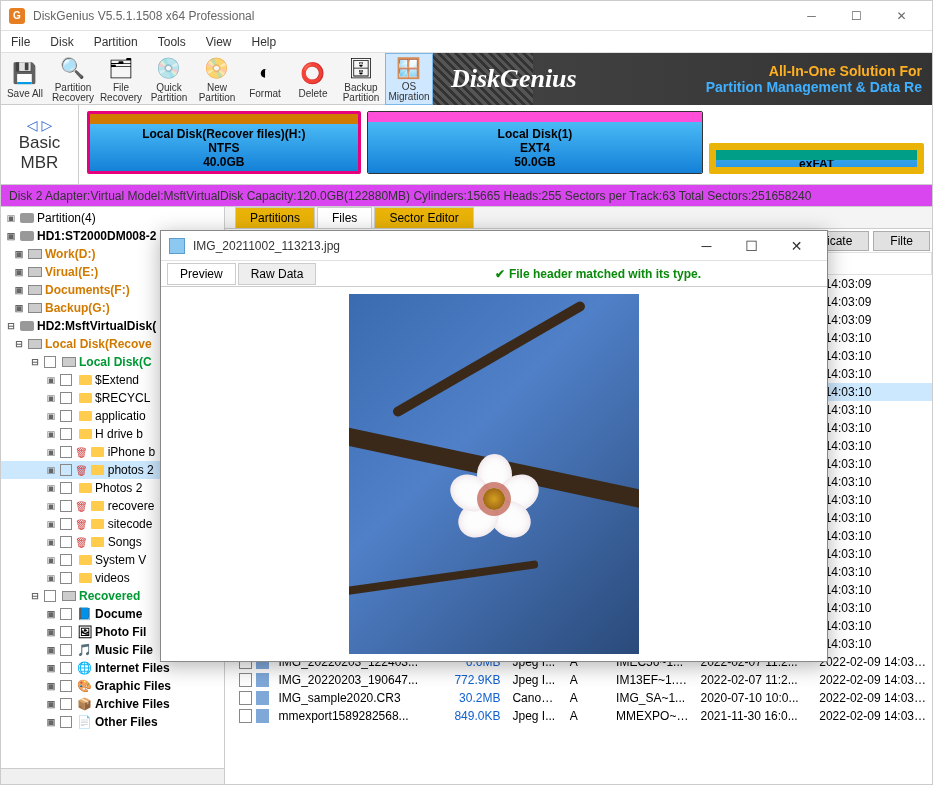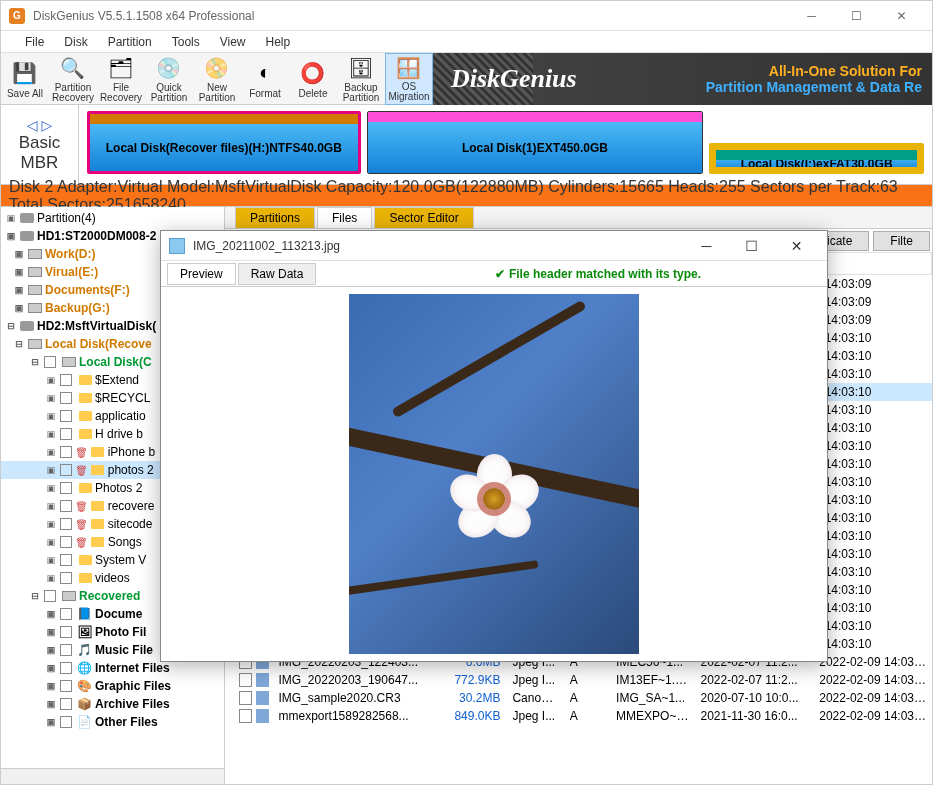--- a/index.html
+++ b/index.html
@@ -7,21 +7,21 @@
 
 .window { width: 933px; height: 785px; border: 1px solid #ccc; display: flex; flex-direction: column; background: #f0f0f0; }
 
 
 .title-bar { height: 30px; background: #fff; display: flex; align-items: center; padding: 0 8px; border-bottom: 1px solid #e0e0e0; }
 .title-bar .app-icon { width: 16px; height: 16px; background: #e67e22; border-radius: 3px; margin-right: 8px; display: flex; align-items: center; justify-content: center; color: #fff; font-size: 10px; font-weight: bold; }
 .title-bar .title { flex: 1; color: #666; }
 .title-bar .win-btn { width: 45px; height: 30px; display: flex; align-items: center; justify-content: center; color: #666; cursor: pointer; }
 
 
-.menu-bar { height: 22px; background: #fff; display: flex; align-items: center; padding: 0 14px; border-bottom: 1px solid #e0e0e0; }
+.menu-bar { height: 22px; background: #fff; display: flex; align-items: center; padding: 0 0; border-bottom: 1px solid #e0e0e0; }
 .menu-bar .menu-item { padding: 2px 10px; color: #333; cursor: pointer; }
 
 
 .toolbar { height: 52px; background: #f5f5f5; display: flex; align-items: center; border-bottom: 1px solid #ccc; }
 .tool-btn { width: 48px; height: 52px; display: flex; flex-direction: column; align-items: center; justify-content: center; cursor: pointer; padding: 2px; }
 .tool-btn .icon { width: 28px; height: 28px; display: flex; align-items: center; justify-content: center; font-size: 20px; }
 .tool-btn .label { font-size: 10px; color: #333; text-align: center; line-height: 1; margin-top: 2px; }
 .tool-btn.highlighted { background: #cfe8ff; border: 1px solid #7ab8ea; }
 
 .brand-banner { flex: 1; height: 52px; background: linear-gradient(to right, #444 0%, #333 100%); color: #fff; display: flex; align-items: center; padding: 0 10px; overflow: hidden; position: relative; }
@@ -32,33 +32,33 @@
 .brand-banner .brand-tag2 { color: #3fb0ff; font-weight: bold; font-size: 14px; }
 
 
 .disk-map-row { height: 80px; background: #fff; display: flex; align-items: stretch; border-bottom: 1px solid #ccc; }
 .basic-mbr { width: 78px; display: flex; flex-direction: column; align-items: center; justify-content: center; border-right: 1px solid #ccc; }
 .basic-mbr .arrows { font-size: 14px; color: #3366cc; }
 .basic-mbr .label { font-size: 17px; color: #333; }
 .partitions-map { flex: 1; display: flex; padding: 6px 8px 10px 8px; gap: 6px; background: #fff; }
 .partition-block { flex: 1; border-radius: 2px; display: flex; flex-direction: column; align-items: center; justify-content: center; color: #000; font-weight: bold; font-size: 12px; position: relative; overflow: hidden; }
 .partition-block .p-top { position: absolute; top: 0; left: 0; right: 0; height: 10px; }
-.partition-block .p-body { flex: 1; width: 100%; display: flex; flex-direction: row; align-items: center; justify-content: center; margin-top: 10px; }
+.partition-block .p-body { flex: 1; width: 100%; display: flex; flex-direction: column; align-items: center; justify-content: center; margin-top: 10px; }
 .p1 { border: 3px solid #e6007e; }
 .p1 .p-top { background: #d17a00; }
 .p1 .p-body { background: linear-gradient(#4ab9f5,#1481d8); }
 .p2 { border: 1px solid #333; }
 .p2 .p-top { background: #ff4fd8; }
 .p2 .p-body { background: linear-gradient(#4ab9f5,#1481d8); }
 .p3 { border: 7px solid #eab308; margin-top: 32px; }
 .p3 .p-top { background: #009e86; }
 .p3 .p-body { background: linear-gradient(#4ab9f5,#1481d8); }
 
 
-.disk-info { height: 22px; background: #f97316; padding: 0 8px; display: flex; align-items: center; color: #333; border-bottom: 1px solid #ccc; font-size: 16px; }
+.disk-info { height: 22px; background: #d946ef; padding: 0 8px; display: flex; align-items: center; color: #333; border-bottom: 1px solid #ccc; font-size: 12px; }
 
 
 .main-split { flex: 1; display: flex; overflow: hidden; background: #fff; }
 .tree-panel { width: 224px; border-right: 1px solid #ccc; overflow: auto; background: #fff; padding: 2px 0; position: relative; }
 .tree-row { display: flex; align-items: center; height: 18px; padding-left: 4px; white-space: nowrap; cursor: pointer; }
 .tree-row .expander { width: 12px; text-align: center; color: #666; font-size: 9px; display: inline-block; }
 .tree-row .ticon { width: 16px; height: 14px; display: inline-flex; align-items: center; justify-content: center; margin: 0 2px; }
 .folder-ic { background: #ffcc4d; width: 13px; height: 10px; border-radius: 1px; }
 .drive-ic { background: #ccc; width: 14px; height: 10px; border: 1px solid #888; }
 .hdd-ic { background: #999; width: 14px; height: 10px; border-radius: 2px; }

